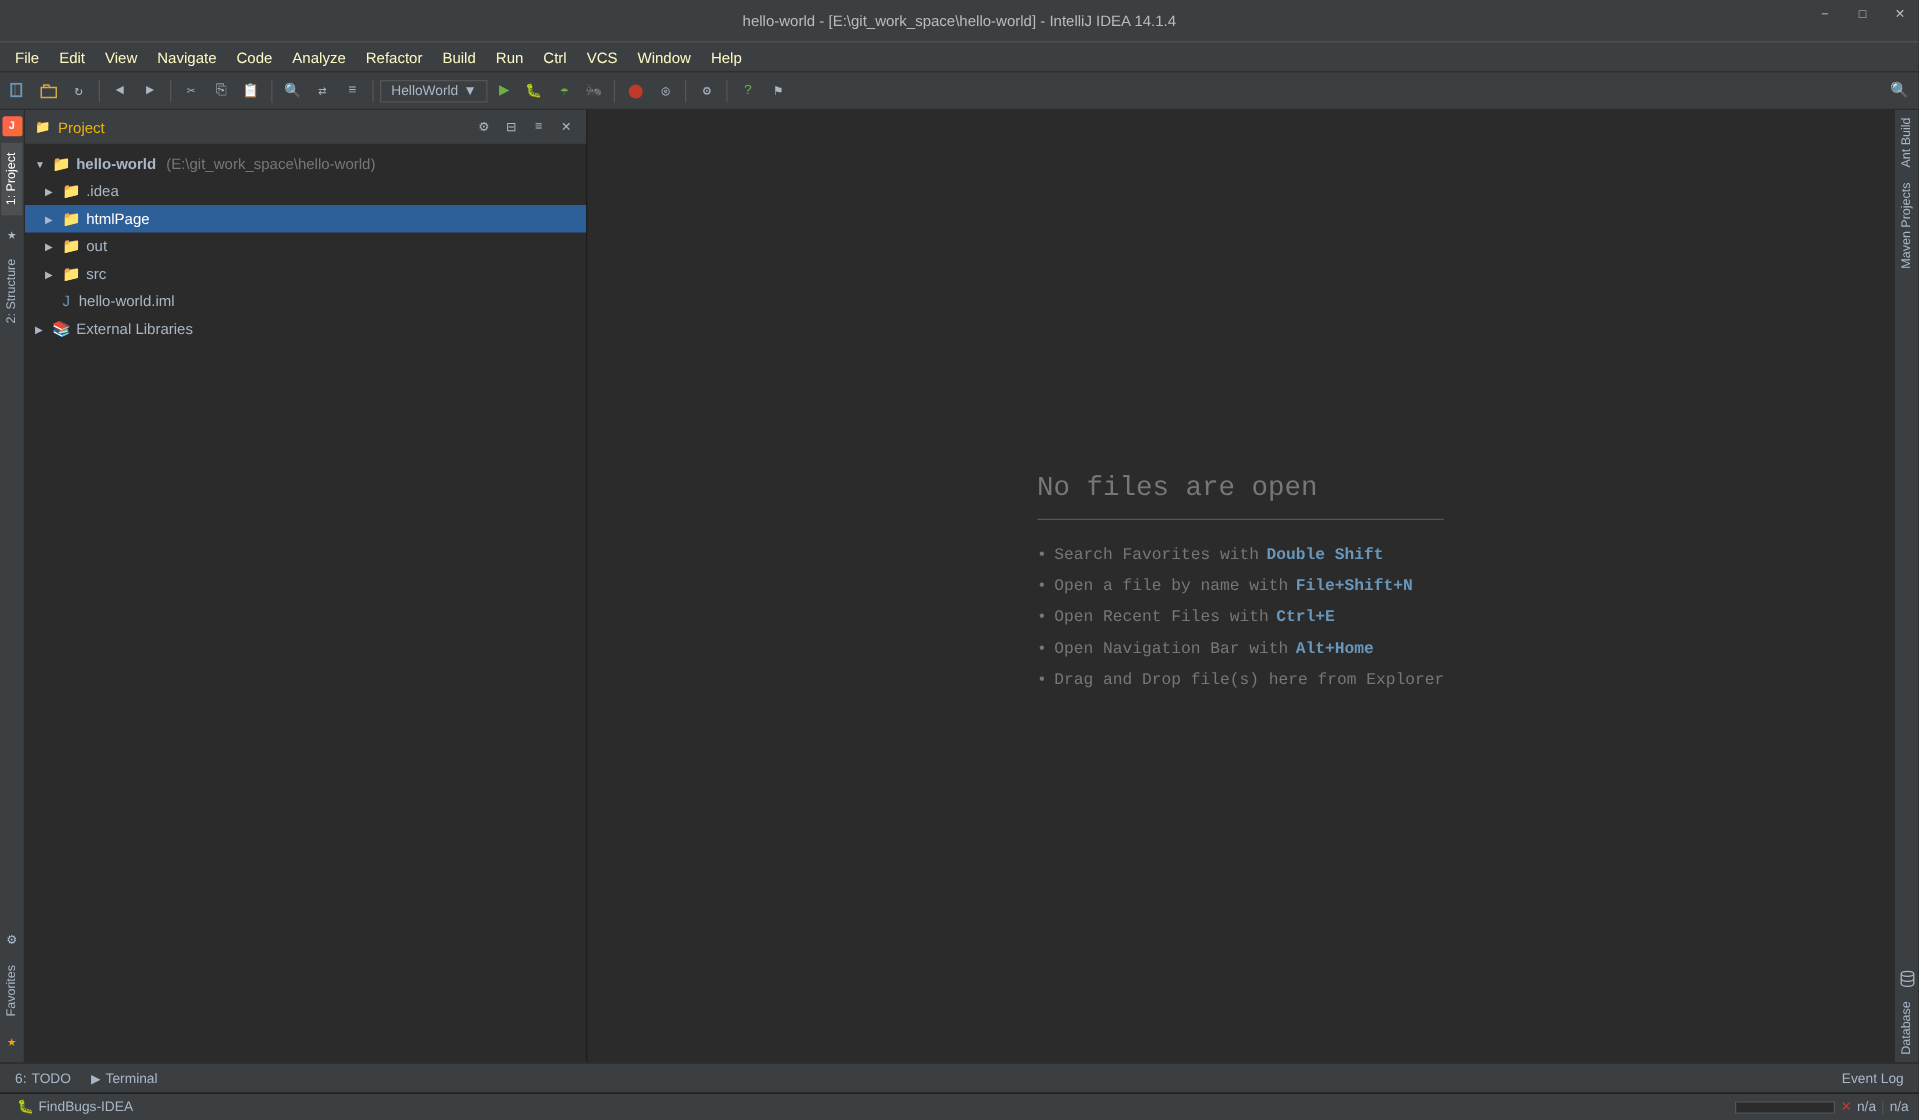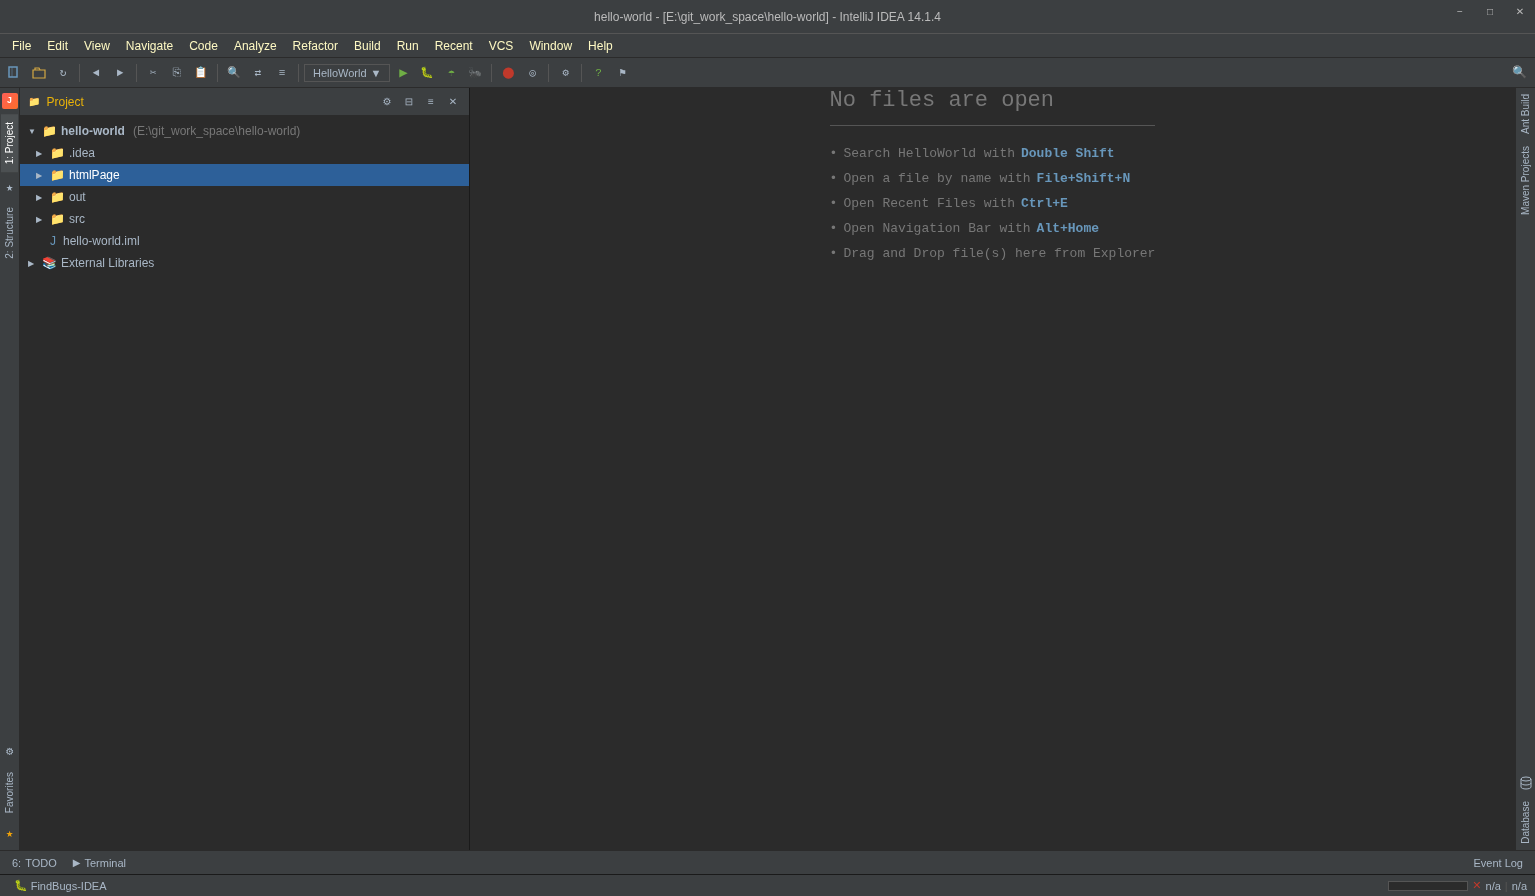--- a/index.html
+++ b/index.html
@@ -234,20 +234,21 @@
       background: #2b2b2b;
       display: flex;
       flex-direction: column;
       position: relative;
     }
     #no-files-panel {
       flex: 1;
       display: flex;
       flex-direction: column;
       align-items: center;
+      justify-content: center;
     }
     #no-files-content {
       text-align: left;
     }
     #no-files-title {
       font-family: 'Courier New', monospace;
       font-size: 22px;
       color: #777777;
       border-bottom: 1px solid #555;
       padding-bottom: 12px;
@@ -408,21 +409,21 @@
 <div id="menu-bar">
   <div class="menu-item">File</div>
   <div class="menu-item">Edit</div>
   <div class="menu-item">View</div>
   <div class="menu-item">Navigate</div>
   <div class="menu-item">Code</div>
   <div class="menu-item">Analyze</div>
   <div class="menu-item">Refactor</div>
   <div class="menu-item">Build</div>
   <div class="menu-item">Run</div>
-  <div class="menu-item">Recent</div>
+  <div class="menu-item">Ctrl</div>
   <div class="menu-item">VCS</div>
   <div class="menu-item">Window</div>
   <div class="menu-item">Help</div>
 </div>
 
 <div id="toolbar">
   <div class="tb-btn" title="New">
     <svg width="14" height="14" viewBox="0 0 14 14">
         <rect x="1" y="1" width="8" height="10" fill="none" stroke="#6897bb" stroke-width="1.5"></rect>
         <line x1="4" y1="1" x2="4" y2="11" stroke="#6897bb" stroke-width="0.5"></line>
@@ -538,21 +539,21 @@
     </div>
   </div>
 
   <div id="editor-area">
     <div id="no-files-panel">
       <div id="no-files-content">
         <div id="no-files-title">No files are open</div>
 
         <div class="hint-line">
           <span class="hint-bullet">•</span>
-          <span class="hint-text">Search HelloWorld with</span>
+          <span class="hint-text">Search Favorites with</span>
           <span class="hint-key">Double Shift</span>
         </div>
 
         <div class="hint-line">
           <span class="hint-bullet">•</span>
           <span class="hint-text">Open a file by name with</span>
           <span class="hint-key">File+Shift+N</span>
         </div>
 
         <div class="hint-line">

